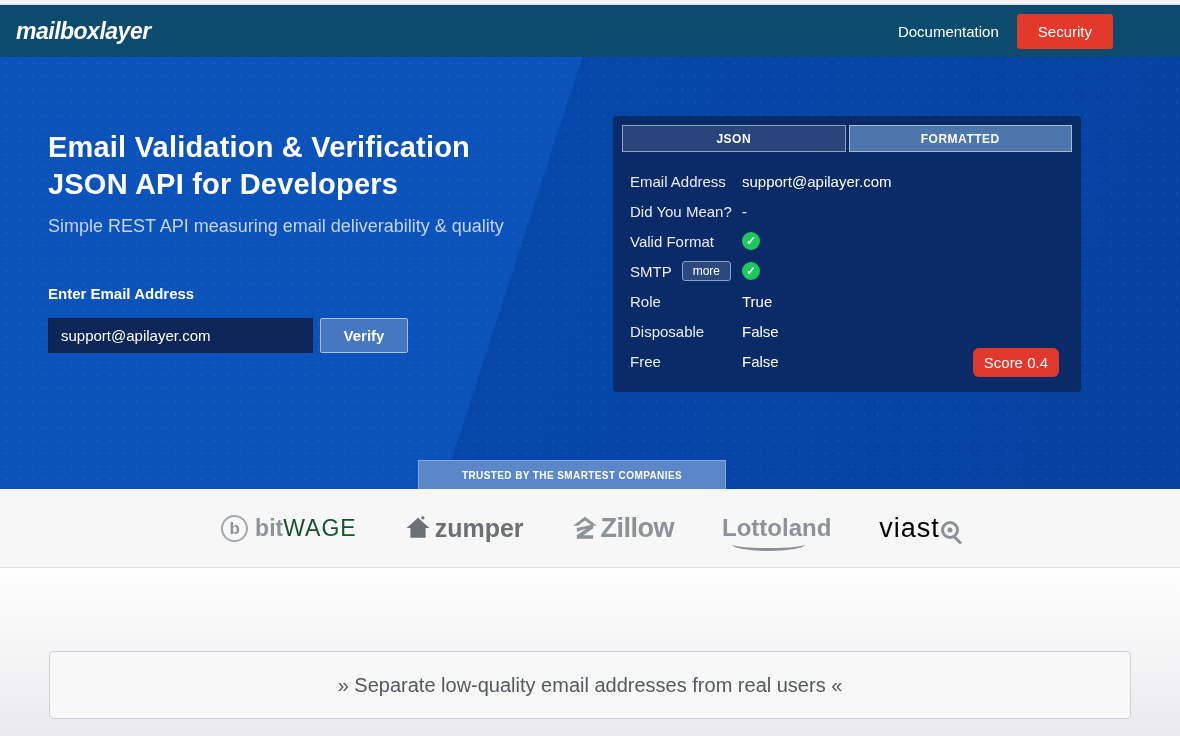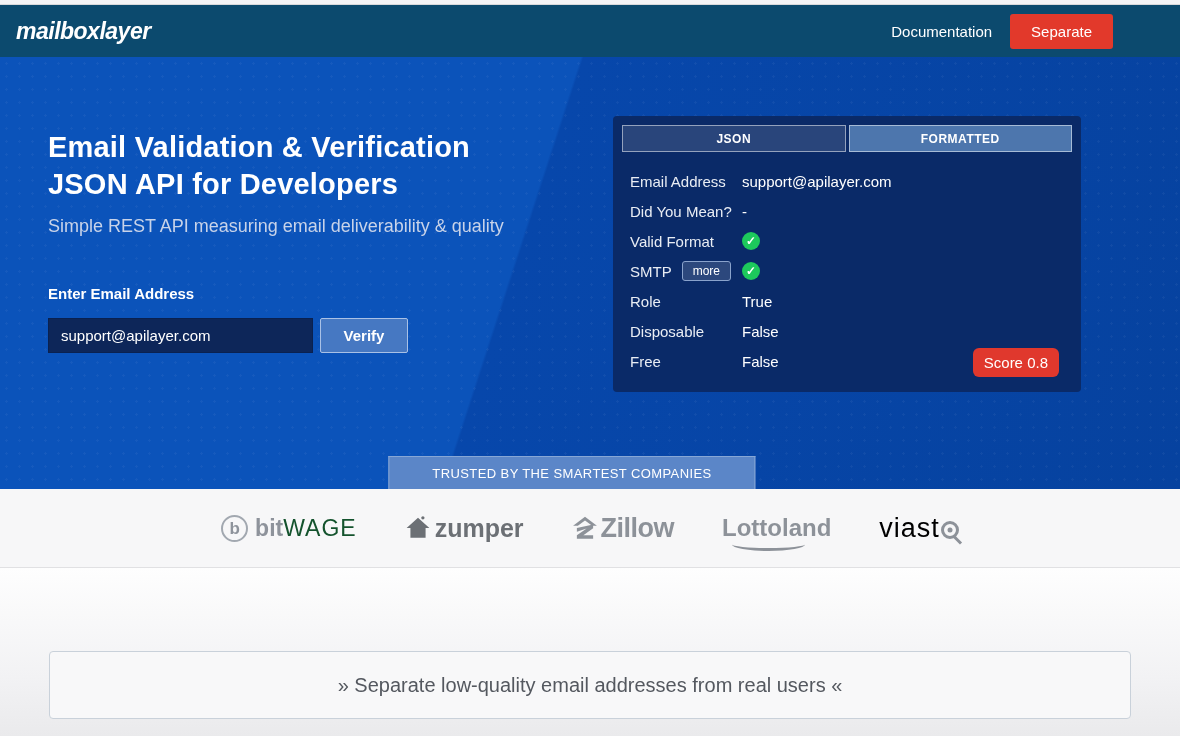--- a/index.html
+++ b/index.html
@@ -38,21 +38,21 @@
   .tab.active { background:#4d76ad; }
   .rows { padding:14px 8px 0 8px; }
   .row { height:30px; display:flex; align-items:center; position:relative; }
   .row-label { width:112px; color:#e9edf4; font-size:15px; display:flex; align-items:center; }
   .row-value { color:#fff; font-size:15px; }
   .more-badge { margin-left:10px; font-size:12px; color:#fff; background:rgba(255,255,255,0.14); border:1px solid #8aa3cc; border-radius:3px; padding:2px 10px; cursor:pointer; }
   .check-circle { width:18px; height:18px; border-radius:50%; background:#1dc95c; color:#fff; font-size:12px; font-weight:bold; display:flex; align-items:center; justify-content:center; line-height:1; }
   .score-badge { position:absolute; right:5px; top:2px; background:#e0382d; color:#fff; font-size:15px; padding:6px 11px; border-radius:6px; }
 
   
-  .trusted-banner { position:absolute; bottom:0; left:50%; transform:translateX(-50%); margin-left:-18px; background:#5b86c8; border:1px solid #87a7d6; border-bottom:none; color:#fff; font-size:13px; font-weight:normal; letter-spacing:0.4px; padding:9px 43px 8px; white-space:nowrap; }
+  .trusted-banner { position:absolute; bottom:0; left:50%; transform:translateX(-50%); margin-left:-18px; background:#5b86c8; border:1px solid #87a7d6; border-bottom:none; color:#fff; font-size:10px; font-weight:bold; letter-spacing:0.4px; padding:9px 43px 8px; white-space:nowrap; }
 
   
   .logos-strip { height:79px; background:#f7f7f8; border-bottom:1px solid #e1e1e3; display:flex; align-items:center; justify-content:center; gap:48px; }
   .logo-item { display:flex; align-items:center; }
   .bw-circle { width:27px; height:27px; border:2px solid #a2a8b0; border-radius:50%; display:flex; align-items:center; justify-content:center; margin-right:7px; }
   .bw-b { color:#8e939b; font-size:17px; font-weight:bold; line-height:1; }
   .bw-bold { color:#8e939b; font-size:23px; font-weight:bold; }
   .bw-light { color:#14532d; font-size:23px; letter-spacing:1px; }
   .zumper-text { color:#6c7075; font-size:25px; font-weight:bold; margin-left:4px; }
   .intel-oval { border:2px solid #8d9299; border-radius:50%; padding:3px 10px 5px; color:#8d9299; font-size:21px; font-weight:bold; letter-spacing:-0.5px; }
@@ -77,21 +77,21 @@
 <body>
 
 <div class="page">
 
   <div class="top-strip"></div>
 
   <header class="navbar">
     <div class="logo">mailboxlayer</div>
     <nav class="nav-right">
       <a class="nav-link">Documentation</a>
-      <a class="btn-dashboard">Separate</a>
+      <a class="btn-dashboard">Security</a>
     </nav>
   </header>
 
   <section class="hero">
     <div class="hero-left">
       <h1 class="hero-title">
         <span>Email Validation &amp; Verification</span>
         <span>JSON API for Developers</span>
       </h1>
       <p class="hero-subtitle">Simple REST API measuring email deliverability &amp; quality</p>
@@ -131,21 +131,21 @@
           <span class="row-label">Role</span>
           <span class="row-value">True</span>
         </div>
         <div class="row">
           <span class="row-label">Disposable</span>
           <span class="row-value">False</span>
         </div>
         <div class="row">
           <span class="row-label">Free</span>
           <span class="row-value">False</span>
-          <span class="score-badge">Score 0.8</span>
+          <span class="score-badge">Score 0.4</span>
         </div>
       </div>
     </div>
 
     <div class="trusted-banner">TRUSTED BY THE SMARTEST COMPANIES</div>
   </section>
 
   <section class="logos-strip">
     <div class="logo-item">
       <span class="bw-circle">

